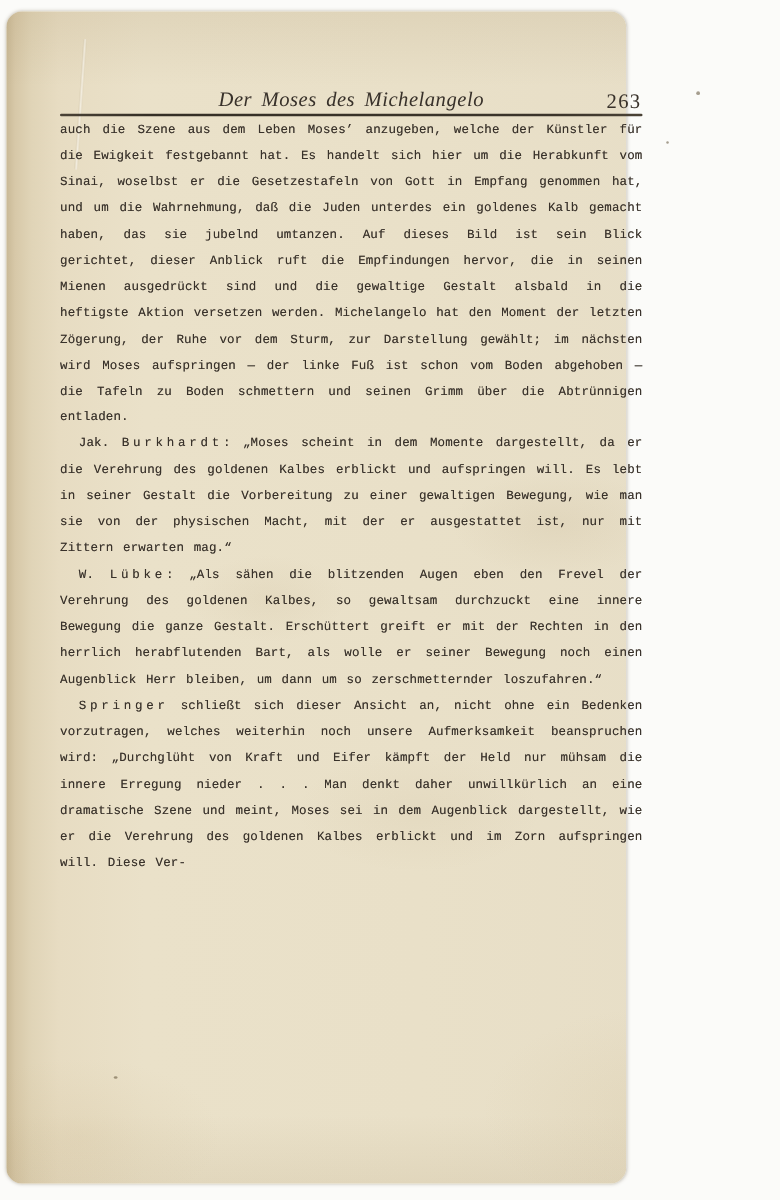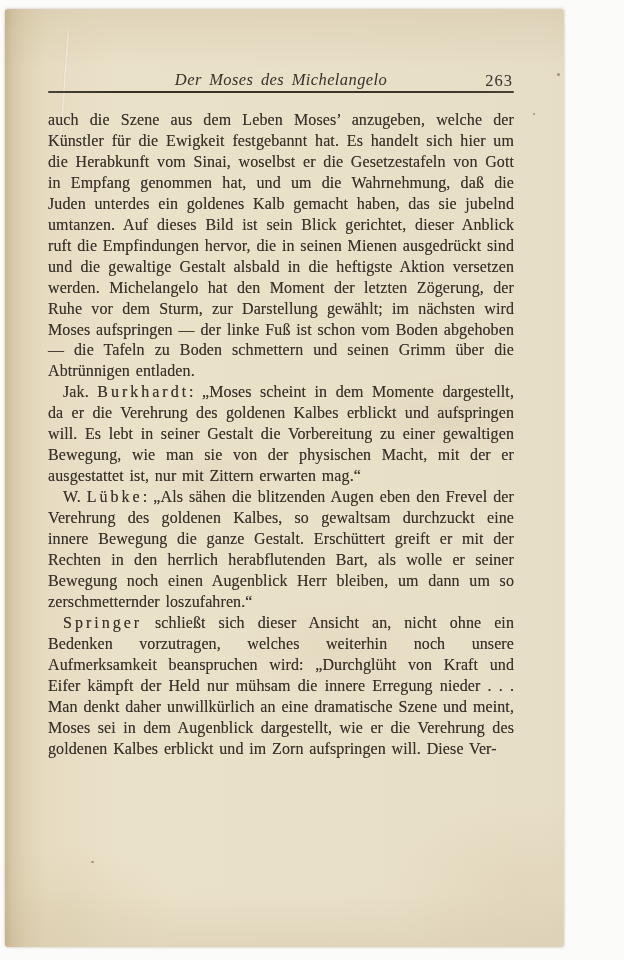--- a/index.html
+++ b/index.html
@@ -10,23 +10,23 @@
     background: #fbfbf9;
     overflow: hidden;
     font-family: "Liberation Serif", "DejaVu Serif", serif;
   }
 
   
   .page {
     position: absolute;
     left: 5px;
     top: 9px;
-    width: 559px;
+    width: 496px;
     height: 938px;
-    border-radius: 3px;
+    border-radius: 13px;
     background:
       
       radial-gradient(120px 60px at 440px 410px, rgba(165,140,95,0.10), rgba(165,140,95,0) 70%),
       radial-gradient(90px 50px  at 210px 470px, rgba(165,140,95,0.08), rgba(165,140,95,0) 70%),
       radial-gradient(140px 70px at 330px 640px, rgba(165,140,95,0.07), rgba(165,140,95,0) 70%),
       radial-gradient(200px 120px at 520px 880px, rgba(190,165,115,0.12), rgba(190,165,115,0) 70%),
       radial-gradient(160px 90px at 60px 900px,  rgba(190,165,115,0.12), rgba(190,165,115,0) 70%),
       
       linear-gradient(180deg, rgba(150,125,80,0.12) 0, rgba(150,125,80,0) 60px),
       linear-gradient(0deg,  rgba(150,125,80,0.10) 0, rgba(150,125,80,0) 55px),
@@ -91,29 +91,30 @@
     top: 82px;
     width: 466px;
     height: 2px;
     background: linear-gradient(90deg, #4a4236, #352f26 15%, #3b342a 85%, #4a4236);
     border-radius: 1px;
   }
 
   .bodytext {
     position: absolute;
     left: 0;
-    top: 101px;
+    top: 86px;
     width: 466px;
-    font-size: 16px;
+    font-size: 10px;
     line-height: 20.95px;
     text-align: justify;
     word-spacing: 1.6px;
     letter-spacing: 0.1px;
     color: #38312a;
     text-shadow: 0 0 0.4px rgba(56,49,42,0.55);
+    font-family: Liberation Mono, monospace;
   }
   .bodytext p { margin: 0; padding: 0; }
   .bodytext p.ind { text-indent: 15px; }
   .spaced { letter-spacing: 3px; margin-top: 16px; }
 </style>
 </head>
 <body>
 
 <div class="page">
   <div class="crease"></div>

